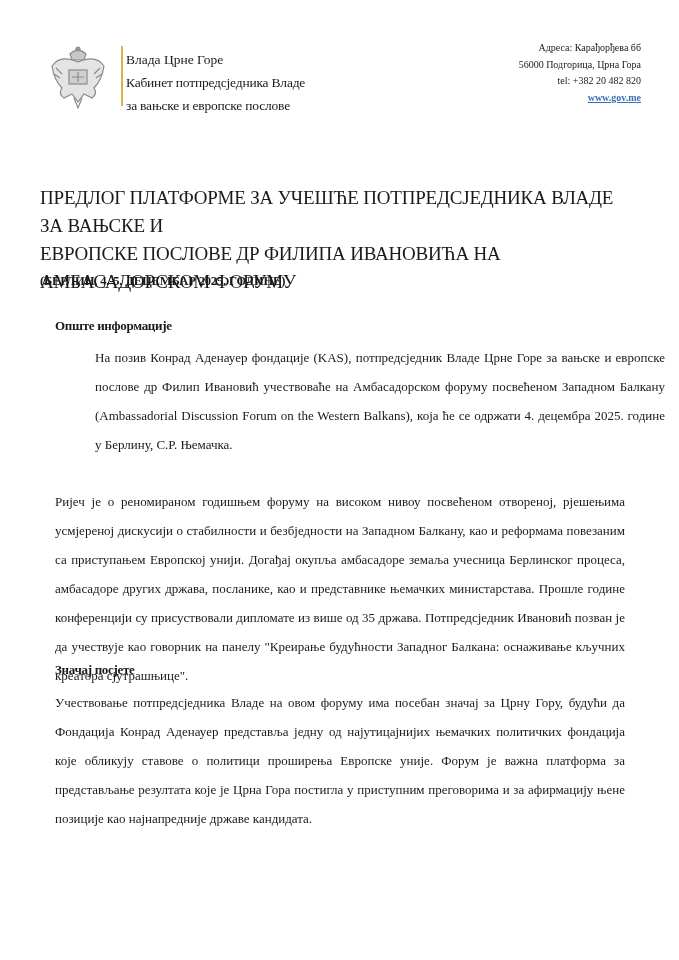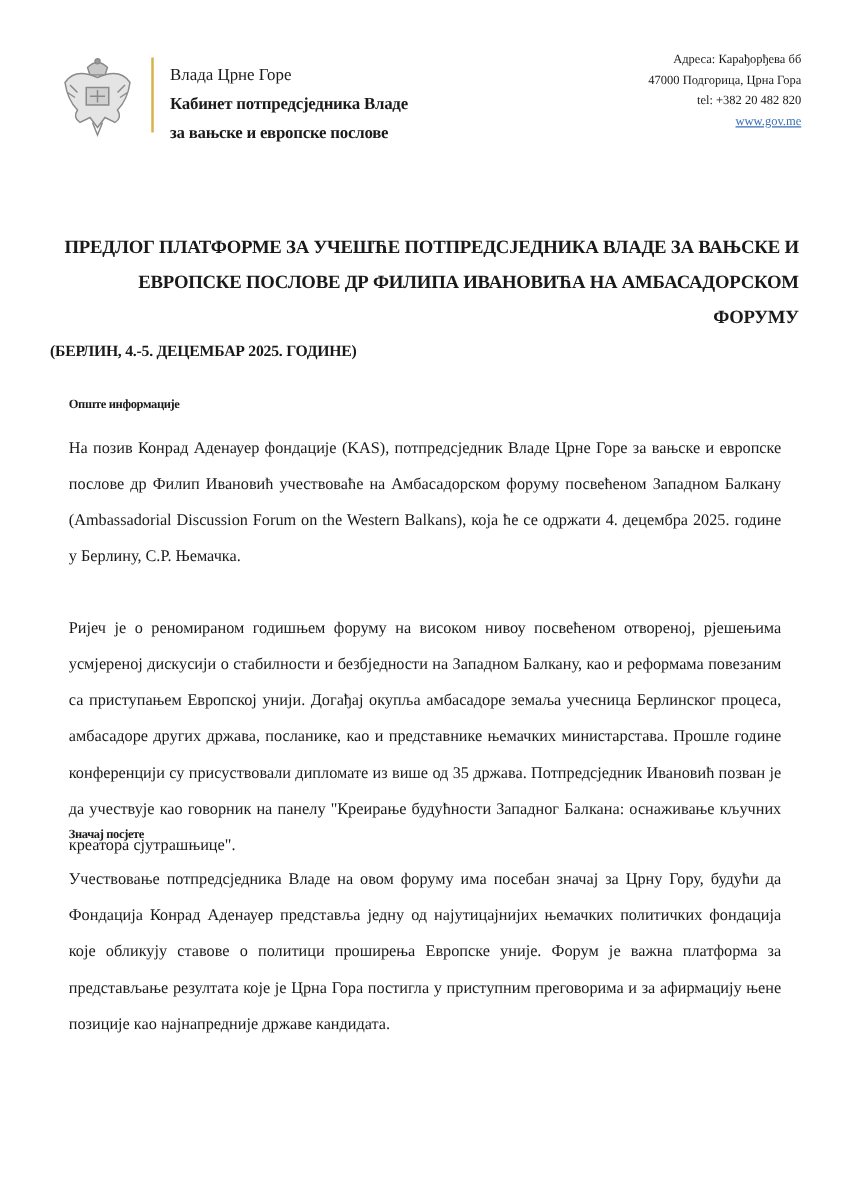--- a/index.html
+++ b/index.html
@@ -1,27 +1,27 @@
 <!DOCTYPE html>
 <html><head>
 <meta charset="utf-8">
 <style>
   html, body { margin: 0; padding: 0; background: #ffffff; }
   body { width: 679px; height: 960px; position: relative; overflow: hidden; color: #1a1a1a; font-family: "Liberation Serif", "DejaVu Serif", serif; }
   .header { position: absolute; top: 40px; left: 48px; right: 38px; height: 80px; }
   .crest { position: absolute; left: 0; top: 4px; width: 60px; height: 66px; }
   .divider { position: absolute; left: 73px; top: 6px; width: 2px; height: 60px; background: #d8b24a; }
-  .org { position: absolute; left: 88px; top: 8px; font-size: 13.5px; line-height: 23px; }
+  .org { position: absolute; left: 78px; top: 8px; font-size: 13.5px; line-height: 23px; }
   .org .gov { font-weight: normal; }
-  .org .cab { font-weight: bold; letter-spacing: -0.2px; }
+  .org .cab { font-weight: normal; letter-spacing: -0.2px; }
   .addr { position: absolute; right: 0; top: 0; text-align: right; font-size: 10px; line-height: 16.5px; }
-  .addr .web { color: #3a6fb8; text-decoration: underline; }
-  .title { position: absolute; top: 184px; left: 40px; right: 40px; text-align: right; font-weight: bold; font-size: 15px; line-height: 28px; letter-spacing: -0.2px; }
+  .addr .web { color: #3a6fb8; text-decoration: underline; font-weight: bold; }
+  .title { position: absolute; top: 184px; left: 40px; right: 40px; text-align: left; font-weight: normal; font-size: 19px; line-height: 28px; letter-spacing: -0.2px; }
   .subtitle { position: absolute; top: 274px; left: 40px; right: 40px; font-weight: bold; font-size: 12.6px; letter-spacing: -0.2px; }
-  .h { position: absolute; left: 55px; font-weight: bold; font-size: 10px; letter-spacing: -0.3px; }
+  .h { position: absolute; left: 55px; font-weight: bold; font-size: 13px; letter-spacing: -0.3px; }
   .p { position: absolute; left: 55px; width: 570px; font-size: 13px; line-height: 29px; text-align: justify; text-align-last: left; }
 </style>
 </head>
 <body>
 
 <div class="header">
   <svg class="crest" viewBox="0 0 60 66">
     <g fill="none" stroke="#8a8a8a" stroke-width="1.2">
       <path d="M22 10 Q30 2 38 10 L36 16 L24 16 Z" fill="#c8c8c8"></path>
       <circle cx="30" cy="5" r="2" fill="#9a9a9a"></circle>
@@ -33,30 +33,30 @@
     </g>
   </svg>
   <div class="divider"></div>
   <div class="org">
     <div class="gov">Влада Црне Горе</div>
     <div class="cab">Кабинет потпредсједника Владе</div>
     <div class="cab">за вањске и европске послове</div>
   </div>
   <div class="addr">
     <div>Адреса: Карађорђева бб</div>
-    <div>47000 Подгорица, Црна Гора</div>
+    <div>56000 Подгорица, Црна Гора</div>
     <div>tel: +382 20 482 820</div>
     <div class="web">www.gov.me</div>
   </div>
 </div>
 
 <div class="title">
   <div>ПРЕДЛОГ ПЛАТФОРМЕ ЗА УЧЕШЋЕ ПОТПРЕДСЈЕДНИКА ВЛАДЕ ЗА ВАЊСКЕ И</div>
   <div>ЕВРОПСКЕ ПОСЛОВЕ ДР ФИЛИПА ИВАНОВИЋА НА АМБАСАДОРСКОМ ФОРУМУ</div>
 </div>
 <div class="subtitle">(БЕРЛИН, 4.-5. ДЕЦЕМБАР 2025. ГОДИНЕ)</div>
 
 <div class="h" style="top:318px;">Опште информације</div>
-<div class="p" style="top:343px;">На позив Конрад Аденауер фондације (KAS), потпредсједник Владе Црне Горе за вањске и европске послове др Филип Ивановић учествоваће на Амбасадорском форуму посвећеном Западном Балкану (Ambassadorial Discussion Forum on the Western Balkans), која ће се одржати 4. децембра 2025. године у Берлину, С.Р. Њемачка.</div>
+<div class="p" style="top:343px;margin-left:40px;">На позив Конрад Аденауер фондације (KAS), потпредсједник Владе Црне Горе за вањске и европске послове др Филип Ивановић учествоваће на Амбасадорском форуму посвећеном Западном Балкану (Ambassadorial Discussion Forum on the Western Balkans), која ће се одржати 4. децембра 2025. године у Берлину, С.Р. Њемачка.</div>
 <div class="p" style="top:487px;">Ријеч је о реномираном годишњем форуму на високом нивоу посвећеном отвореној, рјешењима усмјереној дискусији о стабилности и безбједности на Западном Балкану, као и реформама повезаним са приступањем Европској унији. Догађај окупља амбасадоре земаља учесница Берлинског процеса, амбасадоре других држава, посланике, као и представнике њемачких министарстава. Прошле године конференцији су присуствовали дипломате из више од 35 држава. Потпредсједник Ивановић позван је да учествује као говорник на панелу "Креирање будућности Западног Балкана: оснаживање кључних креатора сјутрашњице".</div>
 
 <div class="h" style="top:662px;font-family:Liberation Serif, serif;">Значај посјете</div>
 <div class="p" style="top:688px;">Учествовање потпредсједника Владе на овом форуму има посебан значај за Црну Гору, будући да Фондација Конрад Аденауер представља једну од најутицајнијих њемачких политичких фондација које обликују ставове о политици проширења Европске уније. Форум је важна платформа за представљање резултата које је Црна Гора постигла у приступним преговорима и за афирмацију њене позиције као најнапредније државе кандидата.</div>
 
 </body></html>

